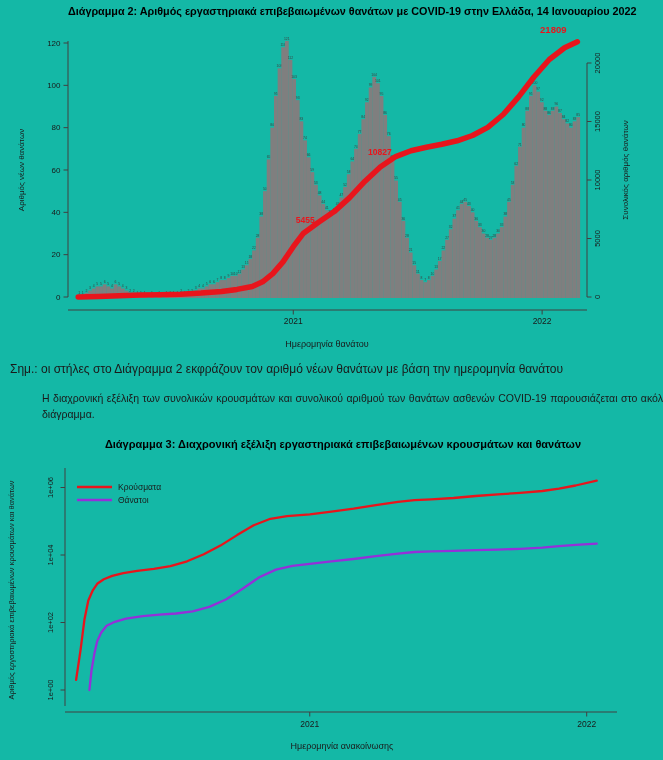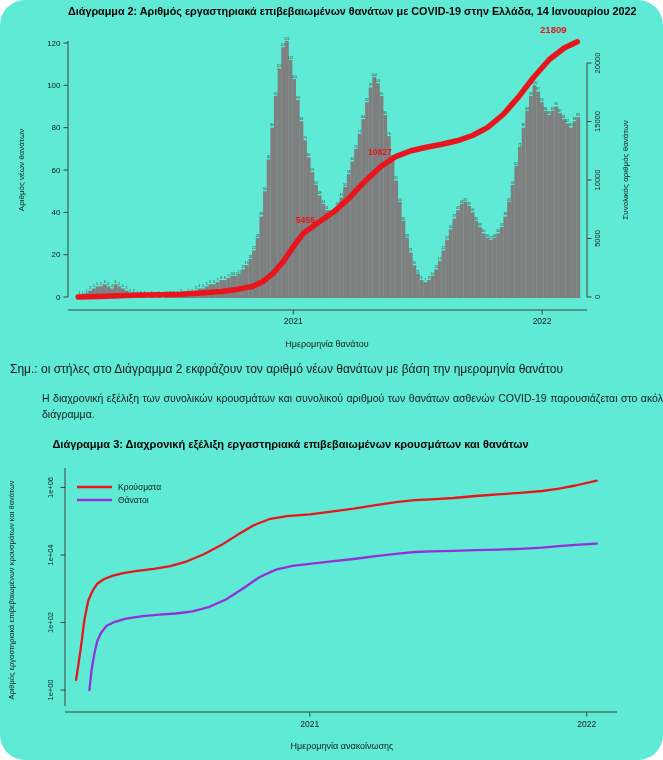--- a/index.html
+++ b/index.html
@@ -1,25 +1,25 @@
 <!DOCTYPE html>
 <html><head>
 <meta charset="utf-8">
 <style>
   html,body{margin:0;padding:0;background:#ffffff;}
-  .page{position:relative;width:663px;height:760px;background:#5eead4;overflow:hidden;
-        font-family:"Liberation Sans",sans-serif;color:#111;border-radius:25px;}
+  .page{position:relative;width:663px;height:760px;background:#14b8a6;overflow:hidden;
+        font-family:"Liberation Sans",sans-serif;color:#111;}
   .t1{position:absolute;top:5px;left:68px;width:575px;font-size:10.8px;font-weight:bold;color:#000;}
   .svg1{position:absolute;top:0;left:0;}
   .svg2{position:absolute;top:452px;left:0;}
   svg{font-family:"Liberation Sans",sans-serif;}
   .note{position:absolute;top:362px;left:10px;width:640px;font-size:12px;color:#1a1a1a;}
   .para{position:absolute;top:391px;left:10px;width:644px;font-size:10.5px;line-height:1.5;
         text-align:justify;color:#1a1a1a;margin-left:32px;}
-  .t2{position:absolute;top:438px;left:0;width:581px;text-align:center;
+  .t2{position:absolute;top:438px;left:0;width:581px;text-align:right;
       font-size:11px;font-weight:bold;color:#000;}
 </style>
 </head>
 <body>
 
 <div class="page">
   <div class="t1">Διάγραμμα 2: Αριθμός εργαστηριακά επιβεβαιωμένων θανάτων με COVID-19 στην Ελλάδα, 14 Ιανουαρίου 2022</div>
   <svg class="svg1" width="663" height="358" viewBox="0 0 663 358">
       <g>
         <rect x="77.29" y="294.88" width="3.79" height="3.12" fill="#7f7f7f"></rect>

